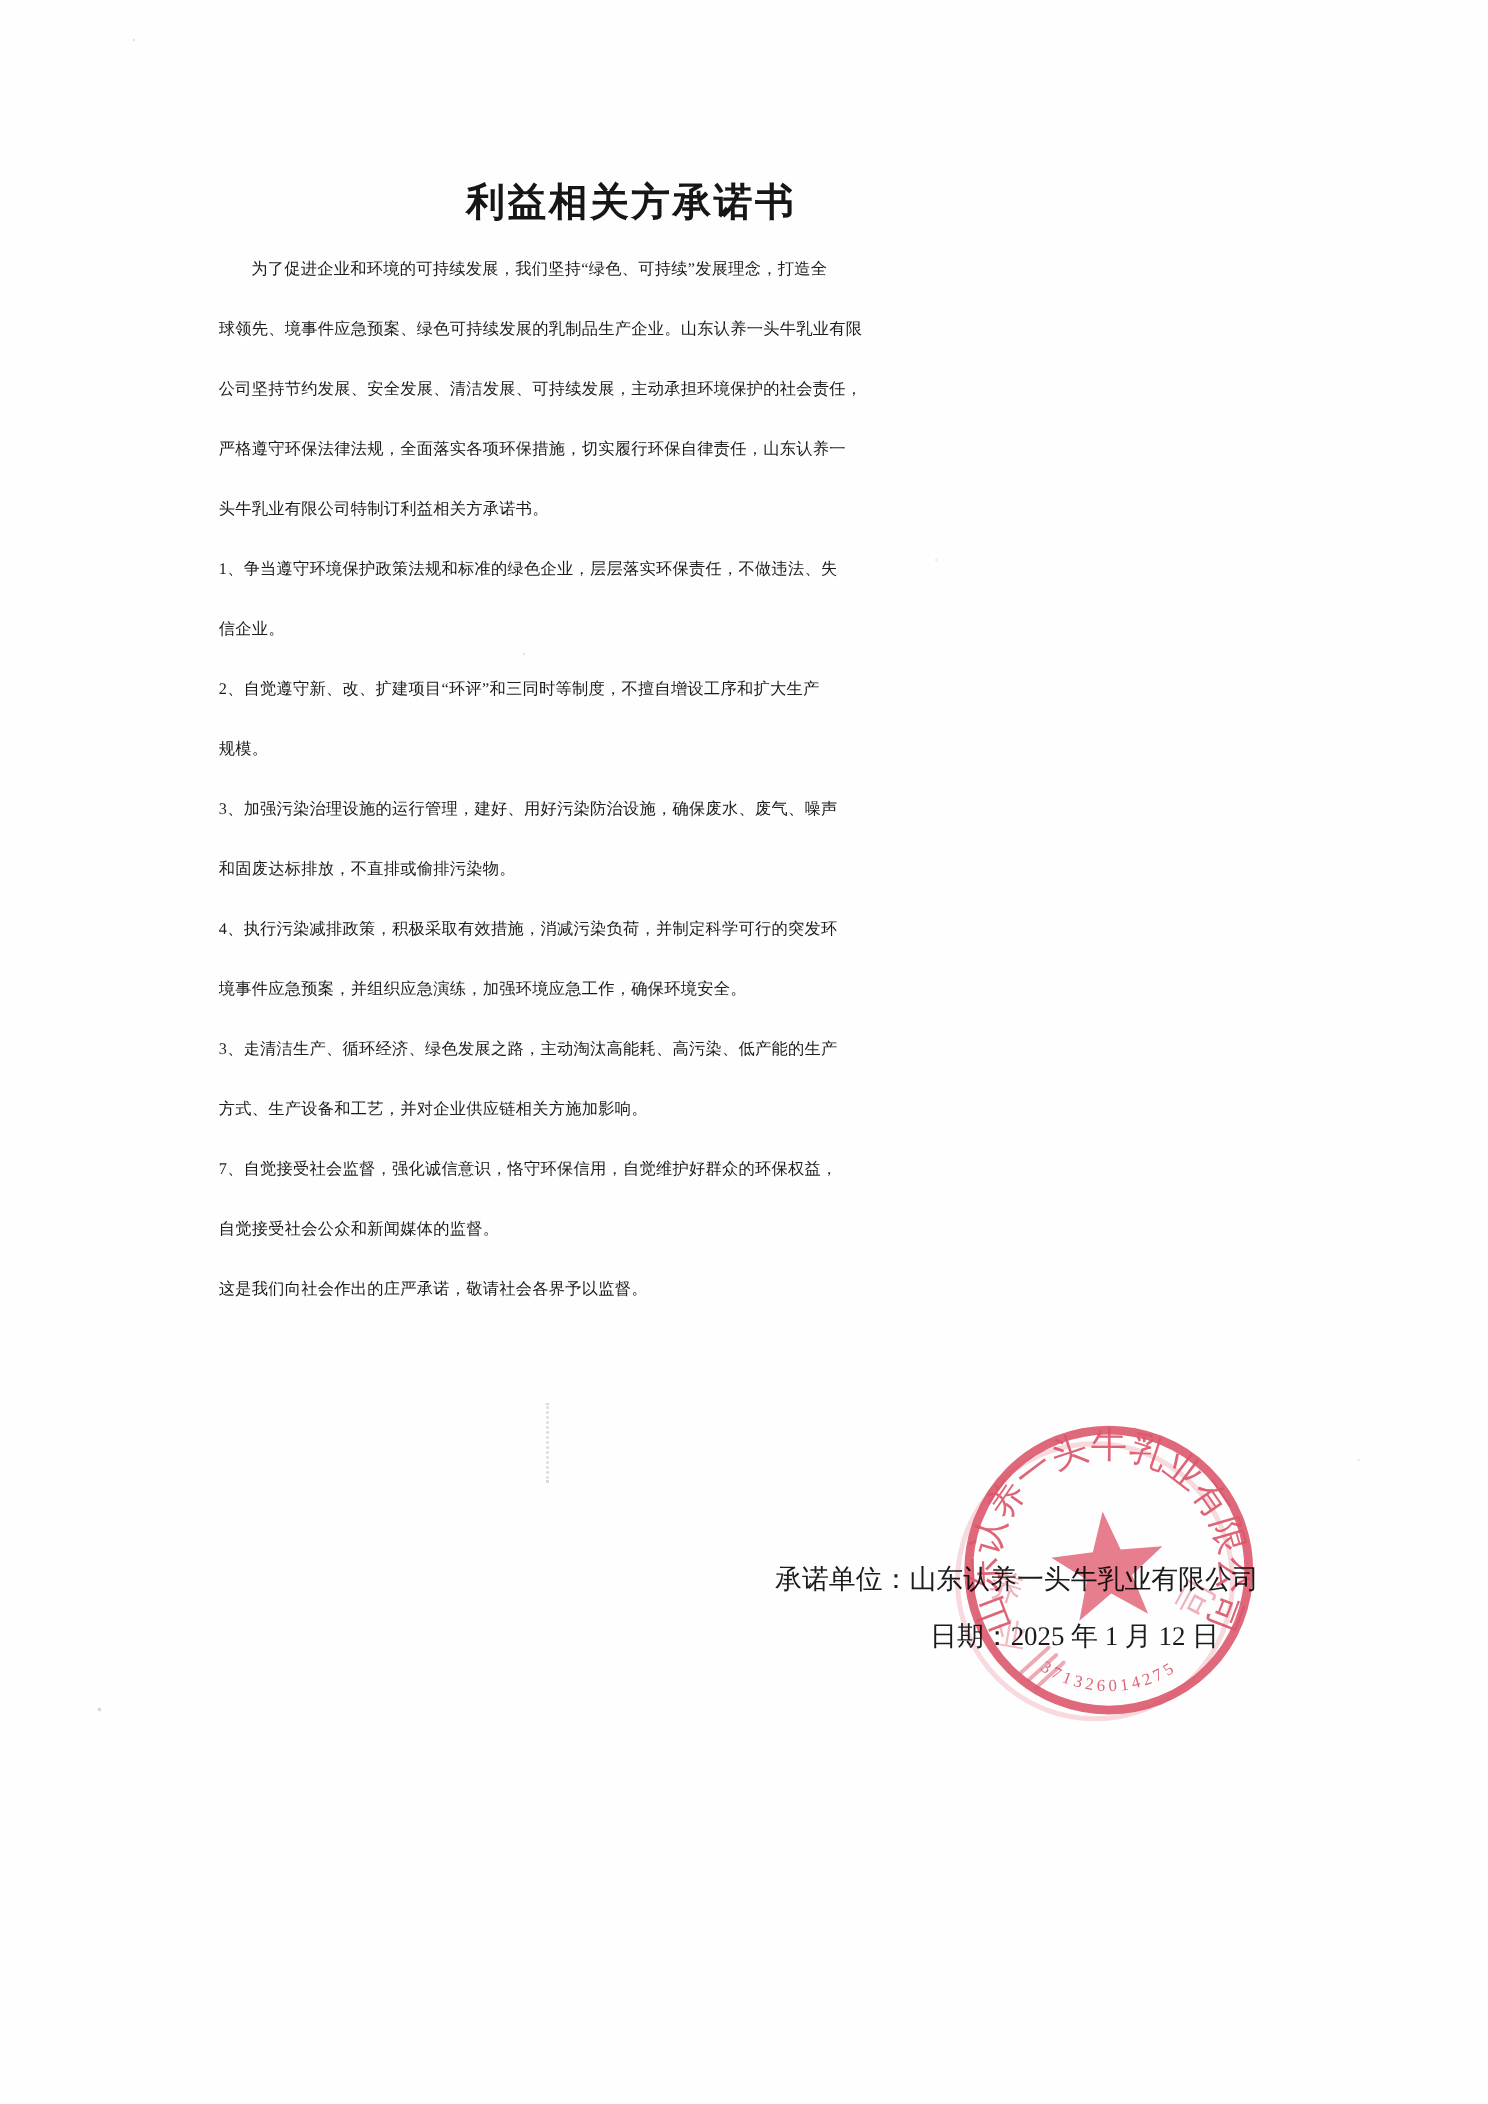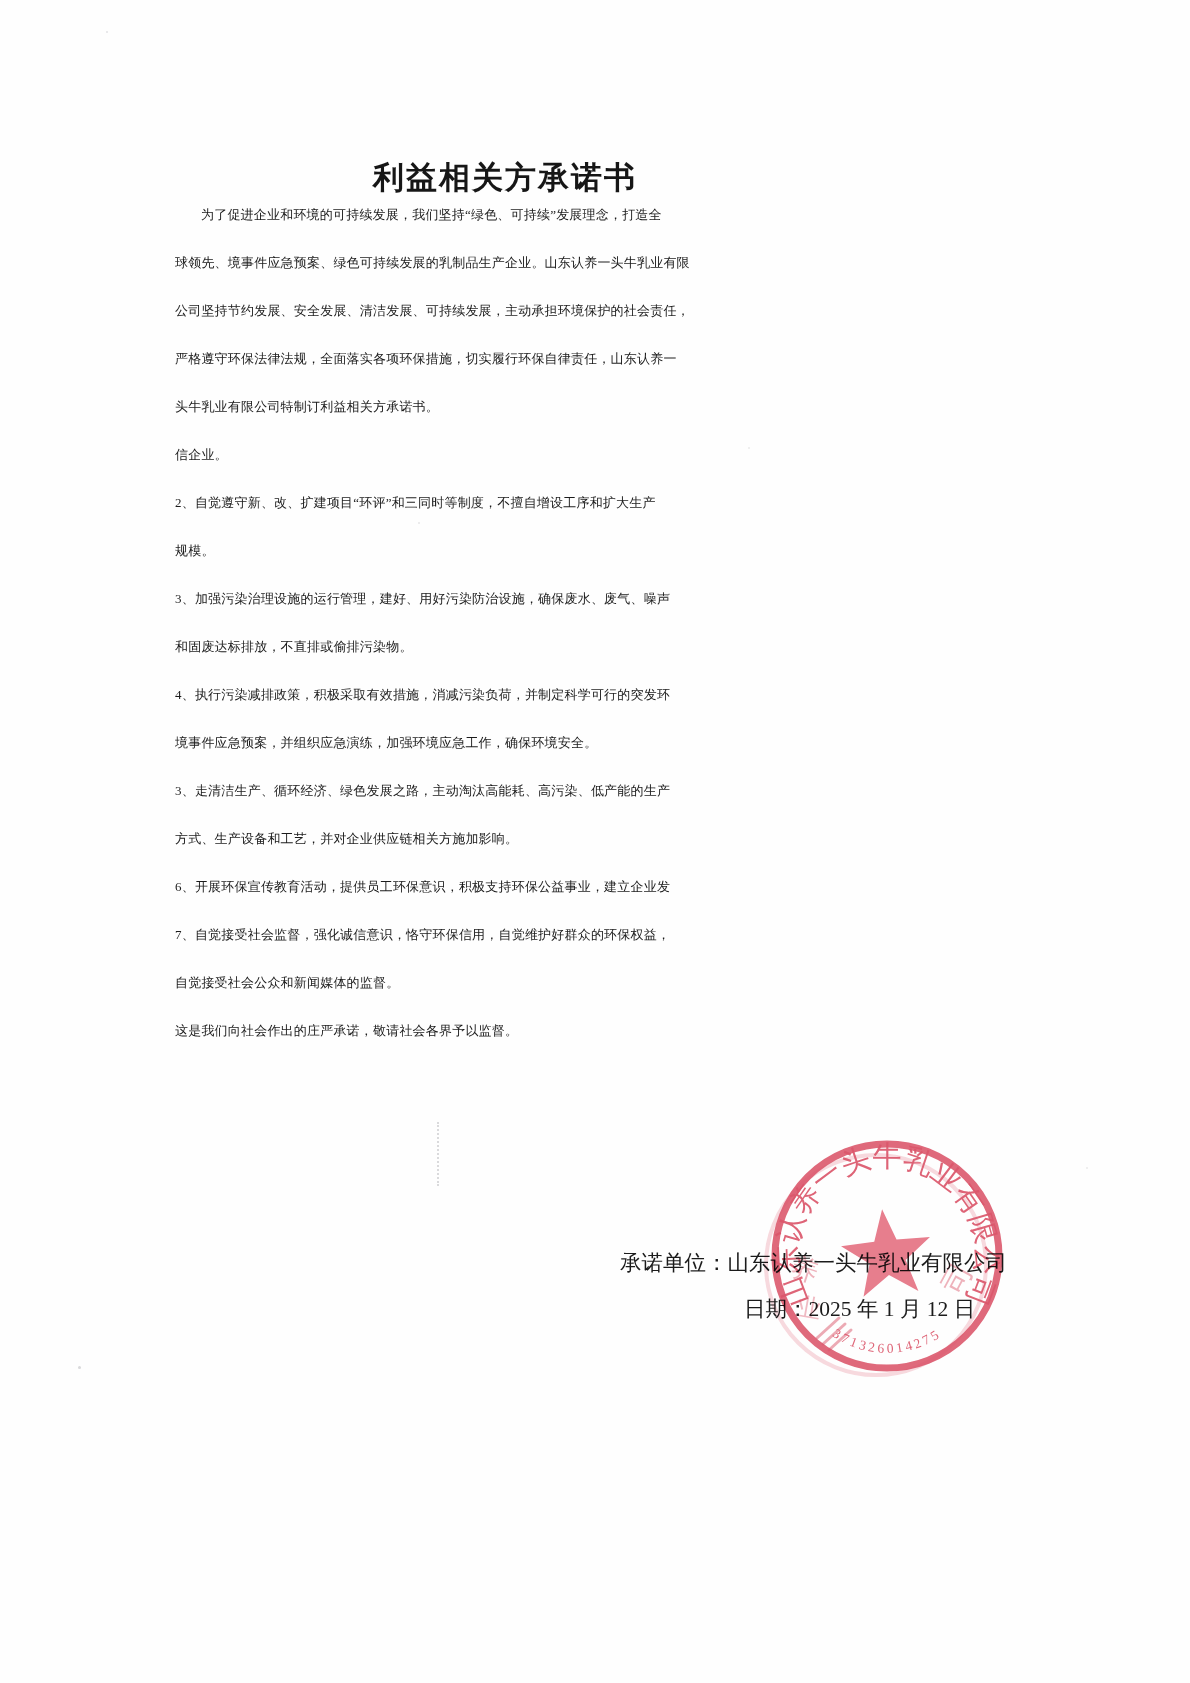--- a/index.html
+++ b/index.html
@@ -10,21 +10,20 @@
     font-family:"Liberation Serif","DejaVu Serif",serif;
     color:#1c1c1c;
     overflow:hidden;
   }
   .page{position:absolute;inset:0;}
   .doc-title{
     position:absolute;top:141px;left:0;width:1010px;
     text-align:center;
     font-size:31px;font-weight:bold;letter-spacing:2px;
     color:#161616;
-    margin-top:16px;
   }
   .body-lines{
     position:absolute;left:175px;top:191px;width:844px;
     font-size:13px;line-height:48px;
     letter-spacing:0.2px;
     color:#1b1b1b;
   }
   .body-lines .line{white-space:nowrap;}
   .body-lines .line.indent{text-indent:2em;}
   .signature-unit{
@@ -58,30 +57,30 @@
 <div class="page">
 
   <div class="doc-title">利益相关方承诺书</div>
 
   <div class="body-lines">
       <div class="line indent">为了促进企业和环境的可持续发展，我们坚持“绿色、可持续”发展理念，打造全</div>
       <div class="line">球领先、境事件应急预案、绿色可持续发展的乳制品生产企业。山东认养一头牛乳业有限</div>
       <div class="line">公司坚持节约发展、安全发展、清洁发展、可持续发展，主动承担环境保护的社会责任，</div>
       <div class="line">严格遵守环保法律法规，全面落实各项环保措施，切实履行环保自律责任，山东认养一</div>
       <div class="line">头牛乳业有限公司特制订利益相关方承诺书。</div>
+      <div class="line">1、争当遵守环境保护政策法规和标准的绿色企业，层层落实环保责任，不做违法、失</div>
       <div class="line">信企业。</div>
       <div class="line">2、自觉遵守新、改、扩建项目“环评”和三同时等制度，不擅自增设工序和扩大生产</div>
       <div class="line">规模。</div>
       <div class="line">3、加强污染治理设施的运行管理，建好、用好污染防治设施，确保废水、废气、噪声</div>
       <div class="line">和固废达标排放，不直排或偷排污染物。</div>
       <div class="line">4、执行污染减排政策，积极采取有效措施，消减污染负荷，并制定科学可行的突发环</div>
       <div class="line">境事件应急预案，并组织应急演练，加强环境应急工作，确保环境安全。</div>
       <div class="line">3、走清洁生产、循环经济、绿色发展之路，主动淘汰高能耗、高污染、低产能的生产</div>
       <div class="line">方式、生产设备和工艺，并对企业供应链相关方施加影响。</div>
-      <div class="line">6、开展环保宣传教育活动，提供员工环保意识，积极支持环保公益事业，建立企业发</div>
       <div class="line">7、自觉接受社会监督，强化诚信意识，恪守环保信用，自觉维护好群众的环保权益，</div>
       <div class="line">自觉接受社会公众和新闻媒体的监督。</div>
       <div class="line">这是我们向社会作出的庄严承诺，敬请社会各界予以监督。</div>
     </div>
 
   <div class="signature-unit">承诺单位：山东认养一头牛乳业有限公司</div>
   <div class="signature-date">日期：2025 年 1 月 12 日</div>
 
   <svg class="stamp" viewBox="0 0 300 300" width="300" height="300">
     <defs>

